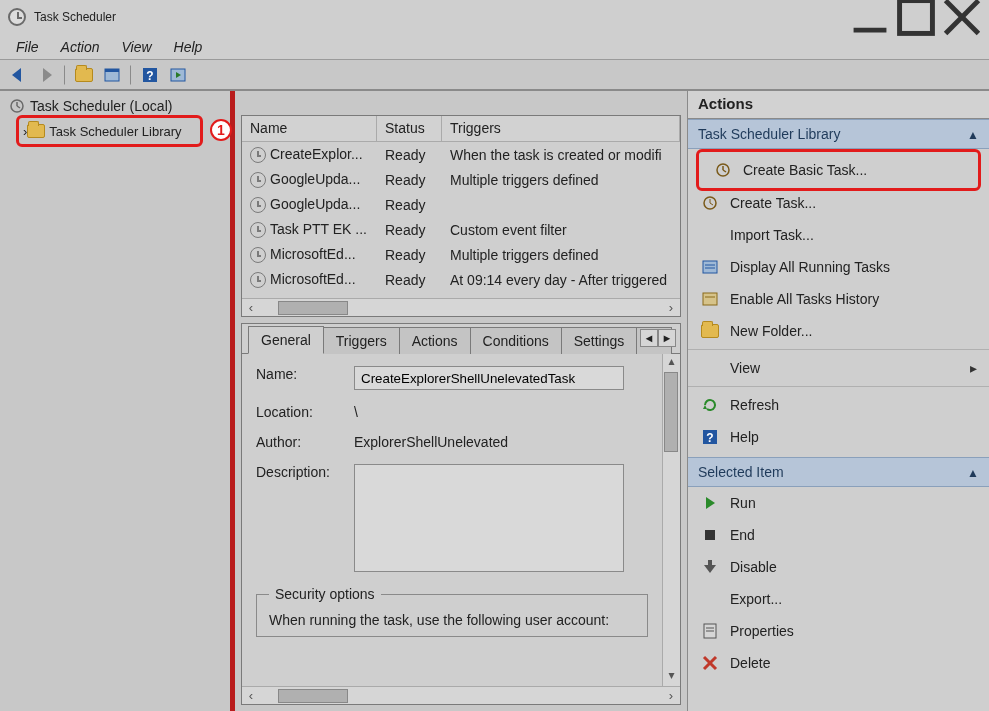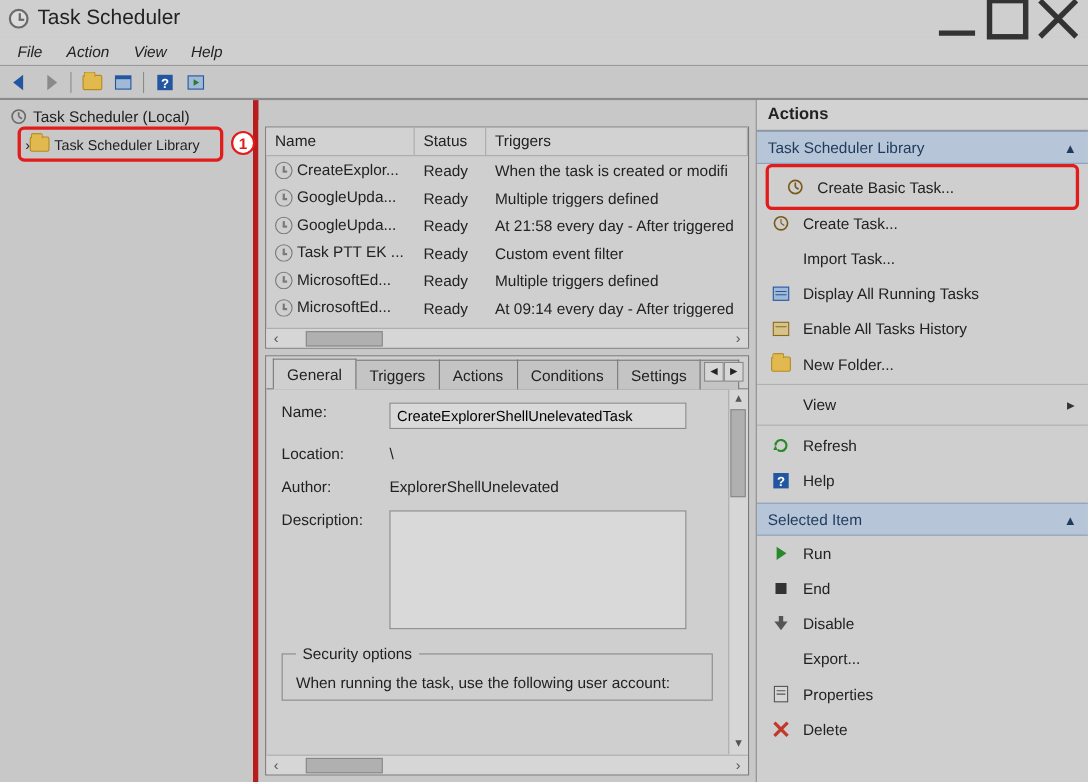--- a/index.html
+++ b/index.html
@@ -27,21 +27,21 @@
     margin-right: 8px;
     position: relative;
     background:#dcdcdc;
   }
   .titlebar .app-icon::after{
     content:"";position:absolute;left:7px;top:2px;width:2px;height:6px;background:#6a6a6a;
   }
   .titlebar .app-icon::before{
     content:"";position:absolute;left:7px;top:7px;width:5px;height:2px;background:#6a6a6a;
   }
-  .titlebar .title { flex: none; font-size: 19px; }
+  .titlebar .title { flex: none; font-size: 12px; }
   .titlebar .spacer { flex: 1; }
   .winbtn {
     width: 46px; height: 30px;
     display: flex; align-items: center; justify-content: center;
     font-size: 16px; color:#333;
   }
   .menubar {
     height: 26px;
     background: #cfcfcf;
     display: flex; align-items: center;
@@ -355,21 +355,20 @@
             <div class="cell col-triggers">When the task is created or modifi</div>
           </div>
         <div class="trow">
             <div class="cell col-name"><span class="clock-icon"></span><span>GoogleUpda...</span></div>
             <div class="cell col-status">Ready</div>
             <div class="cell col-triggers">Multiple triggers defined</div>
           </div>
         <div class="trow">
             <div class="cell col-name"><span class="clock-icon"></span><span>GoogleUpda...</span></div>
             <div class="cell col-status">Ready</div>
-            <div class="cell col-triggers">At 21:58 every day - After triggered</div>
           </div>
         <div class="trow">
             <div class="cell col-name"><span class="clock-icon"></span><span>Task PTT EK ...</span></div>
             <div class="cell col-status">Ready</div>
             <div class="cell col-triggers">Custom event filter</div>
           </div>
         <div class="trow">
             <div class="cell col-name"><span class="clock-icon"></span><span>MicrosoftEd...</span></div>
             <div class="cell col-status">Ready</div>
             <div class="cell col-triggers">Multiple triggers defined</div>

